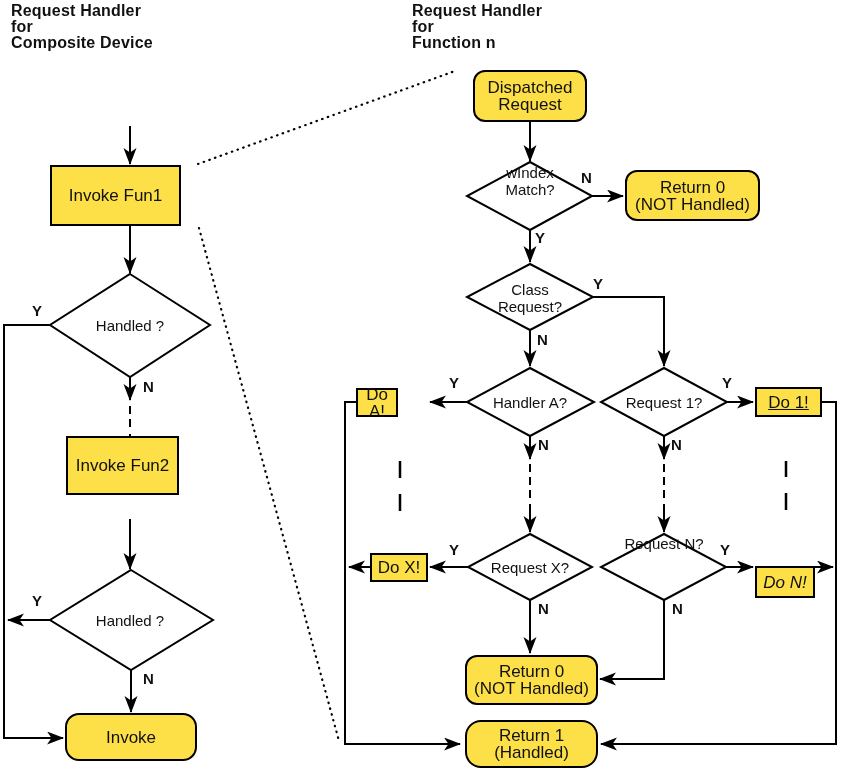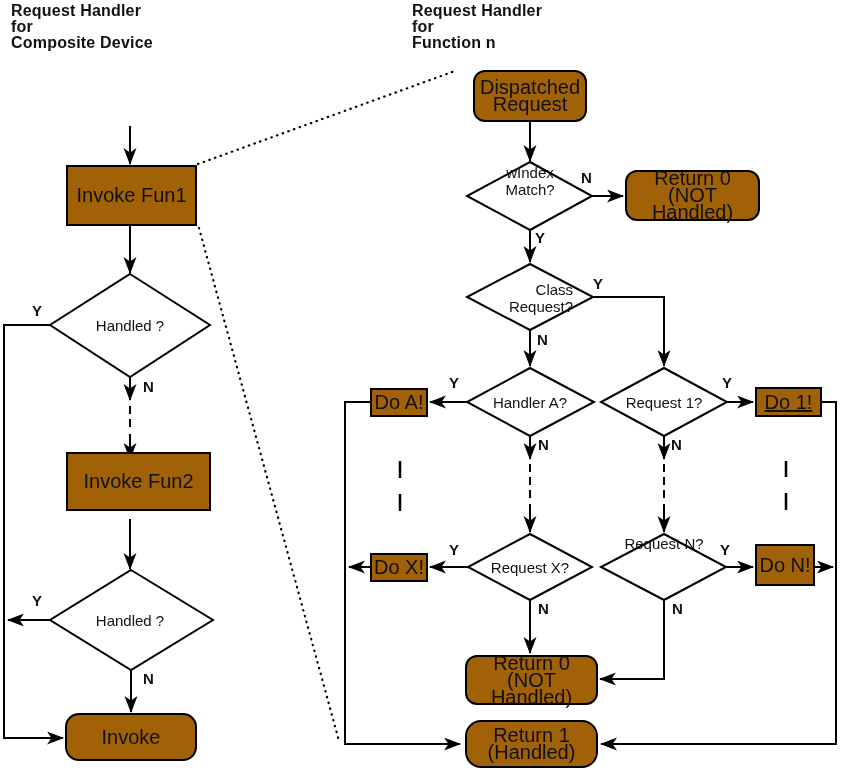--- a/index.html
+++ b/index.html
@@ -6,23 +6,23 @@
   .stage{
     position:relative;width:846px;height:770px;background:#ffffff;
     font-family:"Liberation Sans", sans-serif;color:#111111;overflow:hidden;
   }
   svg.wires{position:absolute;left:0;top:0;width:846px;height:770px;}
   .title{
     position:absolute;white-space:pre-line;
     font-size:16px;line-height:16px;font-weight:600;letter-spacing:.2px;
   }
   .node{
-    position:absolute;box-sizing:border-box;background:#a16207;
+    position:absolute;box-sizing:border-box;background:#fde047;
     border:2.5px solid #000;display:flex;align-items:center;justify-content:center;
-    text-align:center;white-space:pre-line;font-size:20px;line-height:17px;
+    text-align:center;white-space:pre-line;font-size:17px;line-height:17px;
   }
   .rounded{border-radius:14px;}
   .dtext{
     position:absolute;display:flex;align-items:center;justify-content:center;
     text-align:center;white-space:pre-line;font-size:15px;line-height:17px;
     background:transparent;pointer-events:none;
   }
   .lbl{position:absolute;font-size:15px;line-height:16px;font-weight:600;}
 </style>
 </head>
@@ -93,25 +93,25 @@
       <path d="M198,164 L455,71"></path>
       <path d="M199,228 L339,741"></path>
     </g>
   </svg>
 
   <div class="title" style="left:11px;top:3px;width:240px;">Request Handler
 for
 Composite Device</div>
 
 
-  <div class="node" style="left:66px;top:165px;width:131px;height:61px;text-align:right;">Invoke Fun1</div>
+  <div class="node" style="left:50px;top:165px;width:131px;height:61px;text-align:right;">Invoke Fun1</div>
 
   <div class="dtext" style="left:70px;top:316px;width:120px;height:18px;">Handled ?</div>
 
-  <div class="node" style="left:66px;top:452px;width:145px;height:59px;">Invoke Fun2</div>
+  <div class="node" style="left:66px;top:436px;width:113px;height:59px;">Invoke Fun2</div>
 
   <div class="dtext" style="left:70px;top:611px;width:120px;height:18px;">Handled ?</div>
 
   <div class="node rounded" style="left:65px;top:713px;width:132px;height:48px;">Invoke</div>
 
   <div class="lbl" style="left:32px;top:303px;">Y</div>
   <div class="lbl" style="left:143px;top:379px;">N</div>
   <div class="lbl" style="left:32px;top:593px;">Y</div>
   <div class="lbl" style="left:143px;top:671px;">N</div>
 
@@ -121,38 +121,38 @@
 
   <div class="node rounded" style="left:473px;top:70px;width:114px;height:52px;border-radius:12px;">Dispatched
 Request</div>
 
   <div class="dtext" style="left:470px;top:163px;width:120px;height:36px;">wIndex
 Match?</div>
 
   <div class="node rounded" style="left:625px;top:170px;width:135px;height:51px;border-radius:12px;">Return 0
 (NOT Handled)</div>
 
-  <div class="dtext" style="left:481px;top:280px;width:120px;height:36px;text-align:right;">Class
+  <div class="dtext" style="left:470px;top:280px;width:120px;height:36px;">Class
 Request?</div>
 
   <div class="dtext" style="left:466px;top:393px;width:128px;height:18px;">Handler A?</div>
 
   <div class="dtext" style="left:600px;top:393px;width:128px;height:18px;">Request 1?</div>
 
-  <div class="node" style="left:370px;top:388px;width:58px;height:29px;">Do A!</div>
+  <div class="node" style="left:356px;top:388px;width:42px;height:29px;">Do A!</div>
 
   <div class="node" style="left:755px;top:387px;width:67px;height:30px;text-decoration:underline;">Do 1!</div>
 
   <div class="dtext" style="left:466px;top:558px;width:128px;height:18px;">Request X?</div>
 
   <div class="dtext" style="left:600px;top:534px;width:128px;height:18px;">Request N?</div>
 
   <div class="node" style="left:370px;top:553px;width:58px;height:29px;">Do X!</div>
 
-  <div class="node" style="left:755px;top:544px;width:60px;height:42px;">Do N!</div>
+  <div class="node" style="left:755px;top:566px;width:60px;height:32px;font-style:italic;">Do N!</div>
 
   <div class="node rounded" style="left:465px;top:655px;width:133px;height:50px;border-radius:12px;">Return 0
 (NOT Handled)</div>
 
   <div class="node rounded" style="left:465px;top:720px;width:133px;height:48px;border-radius:16px;">Return 1
 (Handled)</div>
 
   <div class="lbl" style="left:581px;top:170px;">N</div>
   <div class="lbl" style="left:535px;top:230px;">Y</div>
   <div class="lbl" style="left:593px;top:276px;">Y</div>

